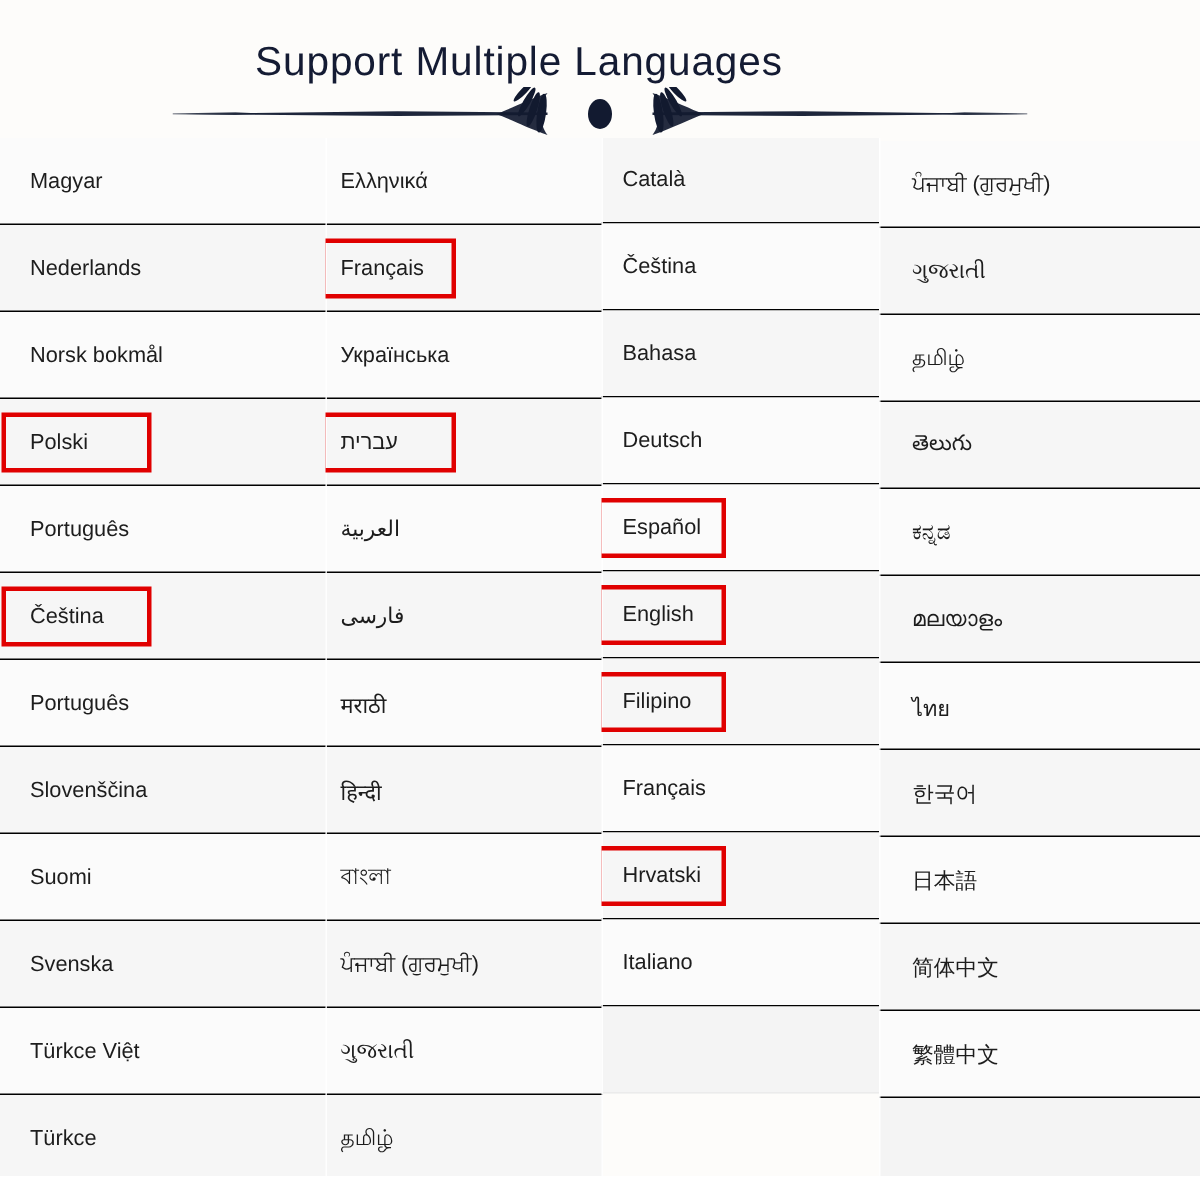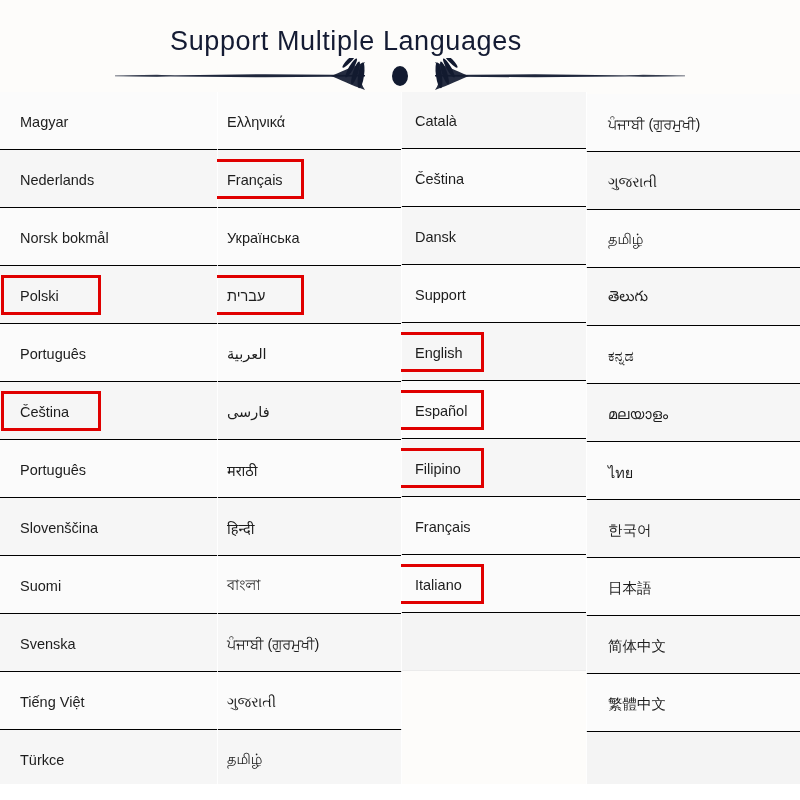--- a/index.html
+++ b/index.html
@@ -200,21 +200,21 @@
           <div class="lang-row"><span class="lang-label">Magyar</span></div>
           <div class="lang-row alt"><span class="lang-label">Nederlands</span></div>
           <div class="lang-row"><span class="lang-label">Norsk bokmål</span></div>
           <div class="lang-row alt"><span class="lang-label">Polski</span></div>
           <div class="lang-row"><span class="lang-label">Português</span></div>
           <div class="lang-row alt"><span class="lang-label">Čeština</span></div>
           <div class="lang-row"><span class="lang-label">Português</span></div>
           <div class="lang-row alt"><span class="lang-label">Slovenščina</span></div>
           <div class="lang-row"><span class="lang-label">Suomi</span></div>
           <div class="lang-row alt"><span class="lang-label">Svenska</span></div>
-          <div class="lang-row"><span class="lang-label">Tiếng Việt</span></div>
+          <div class="lang-row"><span class="lang-label">Türkce Việt</span></div>
           <div class="lang-row alt"><span class="lang-label">Türkce</span></div>
           <div class="lang-row empty"><span class="lang-label"></span></div>
         </div>
     <div class="hl-box" style="left: 1px; top: 183px; width: 100px; height: 40px; border-color: rgb(224, 0, 0); border-width: 3px;"></div>
         <div class="hl-box" style="left: 1px; top: 299px; width: 100px; height: 40px; border-color: rgb(224, 0, 0); border-width: 3px;"></div>
       </div>
     <div class="lang-col col-1">
       <div class="col-inner">
           <div class="lang-row"><span class="lang-label">Ελληνικά</span></div>
           <div class="lang-row alt"><span class="lang-label">Français</span></div>
@@ -230,26 +230,27 @@
           <div class="lang-row alt"><span class="lang-label">தமிழ்</span></div>
           <div class="lang-row empty"><span class="lang-label"></span></div>
         </div>
     <div class="hl-box" style="left: -3px; top: 67px; width: 90px; height: 40px; border-color: rgb(224, 0, 0); border-width: 3px;"></div>
         <div class="hl-box" style="left: -3px; top: 183px; width: 90px; height: 40px; border-color: rgb(224, 0, 0); border-width: 3px;"></div>
       </div>
     <div class="lang-col col-2">
       <div class="col-inner">
           <div class="lang-row alt"><span class="lang-label">Català</span></div>
           <div class="lang-row"><span class="lang-label">Čeština</span></div>
-          <div class="lang-row alt"><span class="lang-label">Dansk</span></div>
-          <div class="lang-row"><span class="lang-label">Support</span></div>
+          <div class="lang-row alt"><span class="lang-label">Bahasa</span></div>
+          <div class="lang-row"><span class="lang-label">Deutsch</span></div>
+          <div class="lang-row"><span class="lang-label">Español</span></div>
           <div class="lang-row alt"><span class="lang-label">English</span></div>
-          <div class="lang-row"><span class="lang-label">Español</span></div>
           <div class="lang-row alt"><span class="lang-label">Filipino</span></div>
           <div class="lang-row"><span class="lang-label">Français</span></div>
+          <div class="lang-row alt"><span class="lang-label">Hrvatski</span></div>
           <div class="lang-row"><span class="lang-label">Italiano</span></div>
           <div class="lang-row alt empty"><span class="lang-label"></span></div>
         </div>
     <div class="hl-box" style="left: -3px; top: 240px; width: 86px; height: 40px; border-color: rgb(224, 0, 0); border-width: 3px;"></div>
         <div class="hl-box" style="left: -3px; top: 298px; width: 86px; height: 40px; border-color: rgb(224, 0, 0); border-width: 3px;"></div>
         <div class="hl-box" style="left: -3px; top: 356px; width: 86px; height: 40px; border-color: rgb(224, 0, 0); border-width: 3px;"></div>
         <div class="hl-box" style="left: -3px; top: 472px; width: 86px; height: 40px; border-color: rgb(224, 0, 0); border-width: 3px;"></div>
       </div>
     <div class="lang-col col-3">
       <div class="col-inner">

